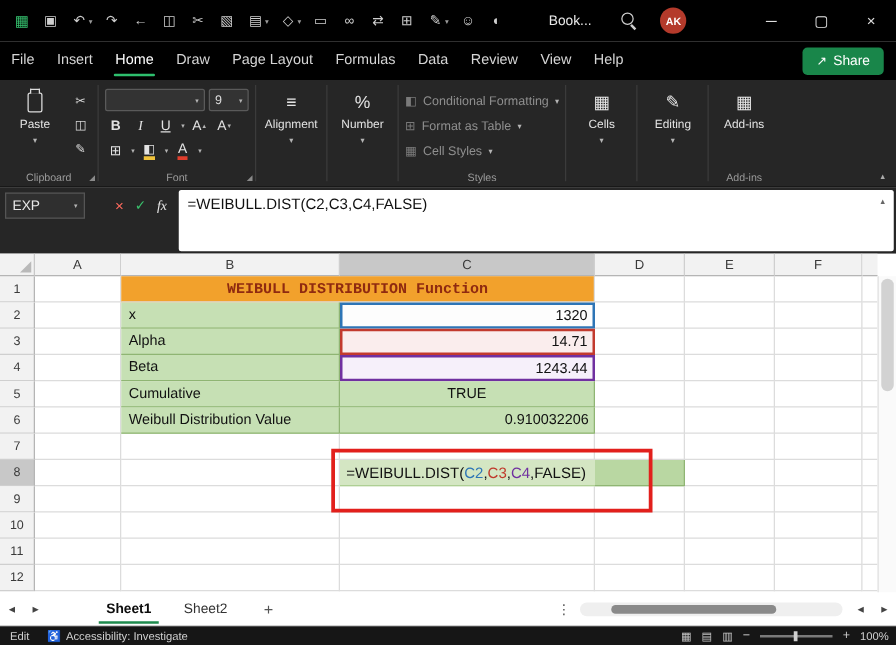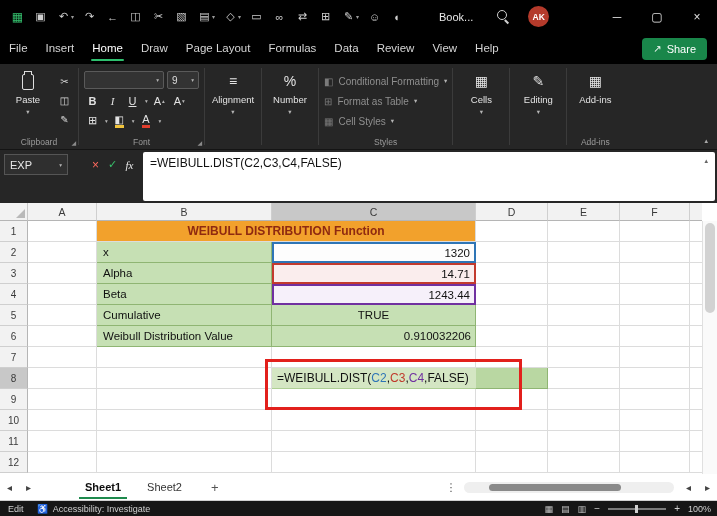--- a/index.html
+++ b/index.html
@@ -76,21 +76,21 @@
   .corner { width:28px; background:#f2f2f2; border-right:1px solid #c8c8c8; border-bottom:1px solid #b5b5b5; position:relative; }
   .corner::after { content:''; position:absolute; right:2px; bottom:2px; width:0; height:0; border-left:9px solid transparent; border-bottom:9px solid #b9b9b9; }
   .ch { background:#f2f2f2; border-right:1px solid #cfcfcf; border-bottom:1px solid #b5b5b5; display:flex; align-items:center; justify-content:center; font-size:10.5px; color:#3a3a3a; }
   .ch.sel { background:#c8c8c8; }
   .row { display:flex; height:21px; }
   .rh { width:28px; background:#f2f2f2; border-right:1px solid #b5b5b5; border-bottom:1px solid #cfcfcf; display:flex; align-items:center; justify-content:center; font-size:10px; color:#3a3a3a; }
   .rh.sel { background:#c8c8c8; }
   .c { border-right:1px solid #dcdcdc; border-bottom:1px solid #dcdcdc; font-size:11.5px; color:#111; display:flex; align-items:center; overflow:hidden; }
   .w-a{width:69px}.w-b{width:175px}.w-c{width:204px}.w-d{width:72px}.w-e{width:72px}.w-f{width:70px}.w-g{width:12px;border-right:none}
   .merged { width:379px; }
-  .orange { background:#f2a12c; color:#8f2a10; font-weight:bold; justify-content:center; font-size:12px; }
+  .orange { background:#f2a12c; color:#8f2a10; font-weight:bold; justify-content:center; font-size:12px;font-family:Liberation Mono, monospace; }
   .glbl { background:#c6e0b4; border-right-color:#8fb573; border-bottom-color:#8fb573; padding-left:6px; }
   .gval { background:#c6e0b4; border-right-color:#8fb573; border-bottom-color:#8fb573; }
   .vright { justify-content:flex-end; padding-right:4px; }
   .vcenter { justify-content:center; }
   .refb { border:2px solid #2e75b6; background:#fdfdfd; }
   .refr { border:2px solid #c23a2e; background:#faeded; }
   .refp { border:2px solid #7030a0; background:#f6f0fa; }
   .fcell { background:#d4e6c3; border-bottom-color:#aecf94; position:relative; z-index:2; overflow:visible; padding-left:5px; white-space:nowrap; font-size:12px; border-right:none; }
   .dfill { background:#b9d7a2; border-right-color:#8fb573; border-bottom-color:#8fb573; }
   .t-blue{color:#2e75b6} .t-red{color:#c0392b} .t-purple{color:#7030a0}

